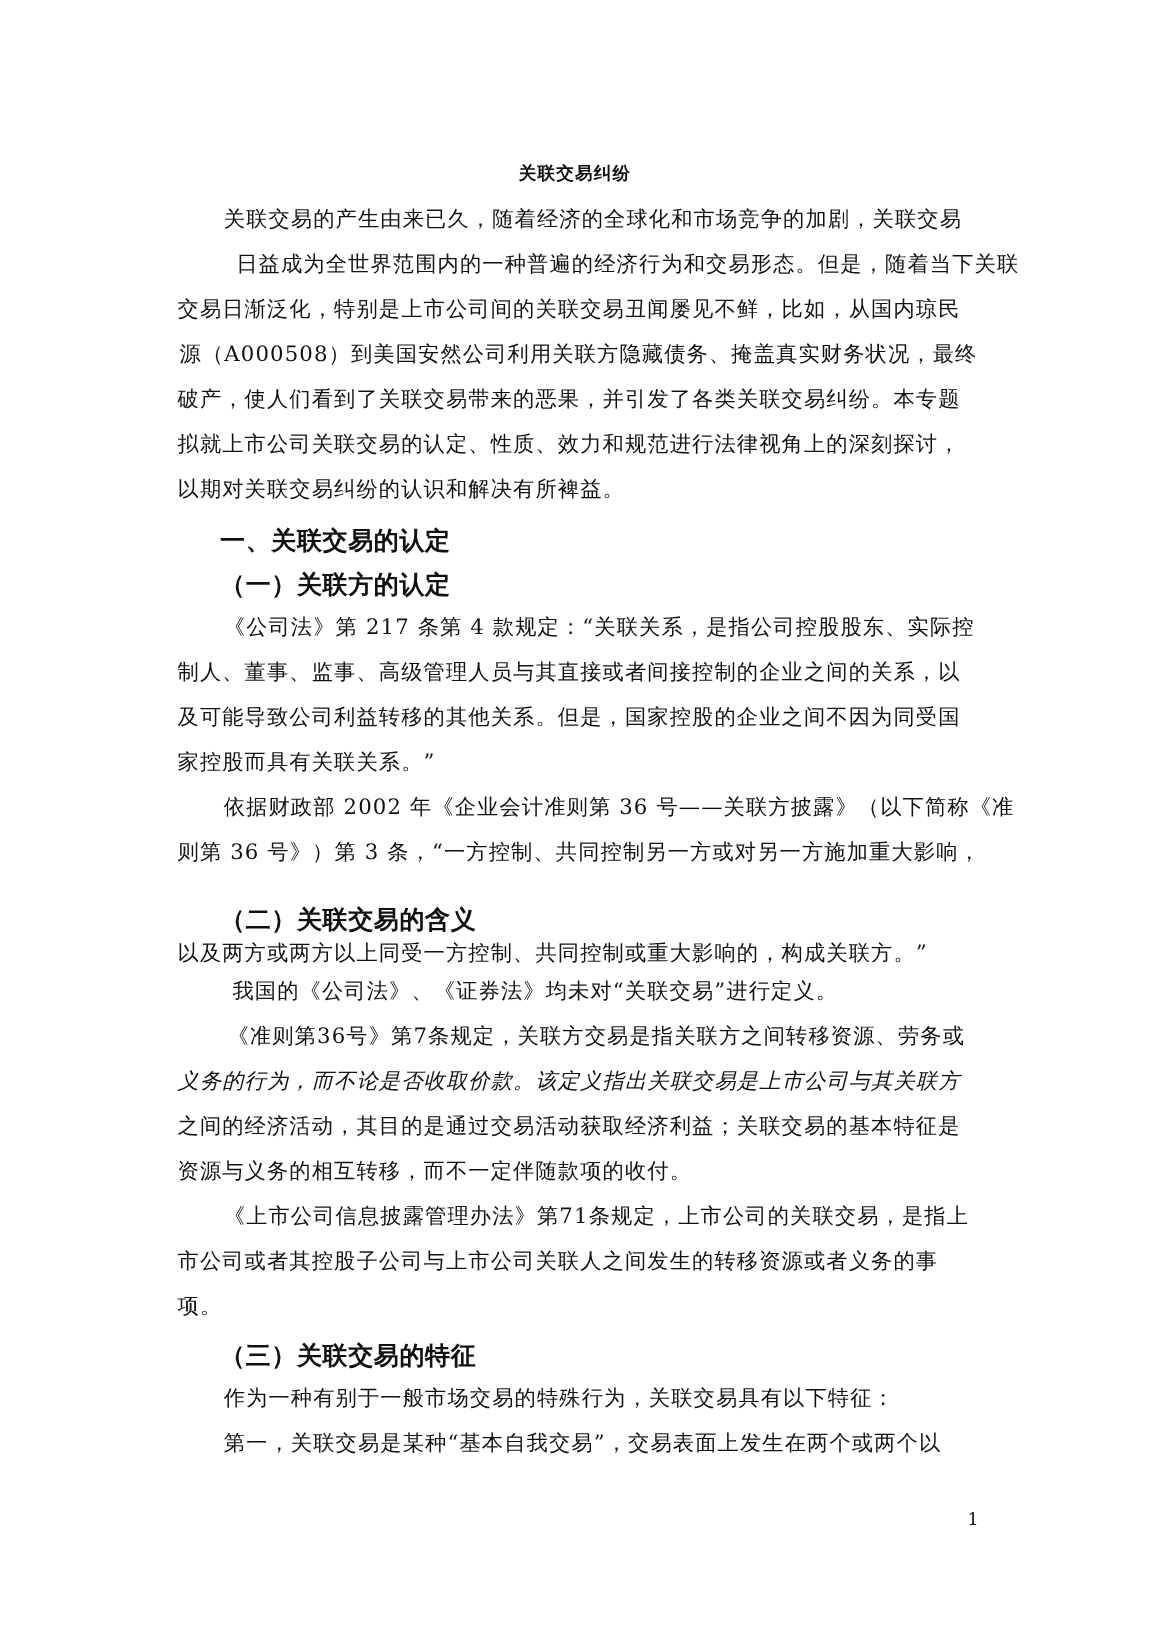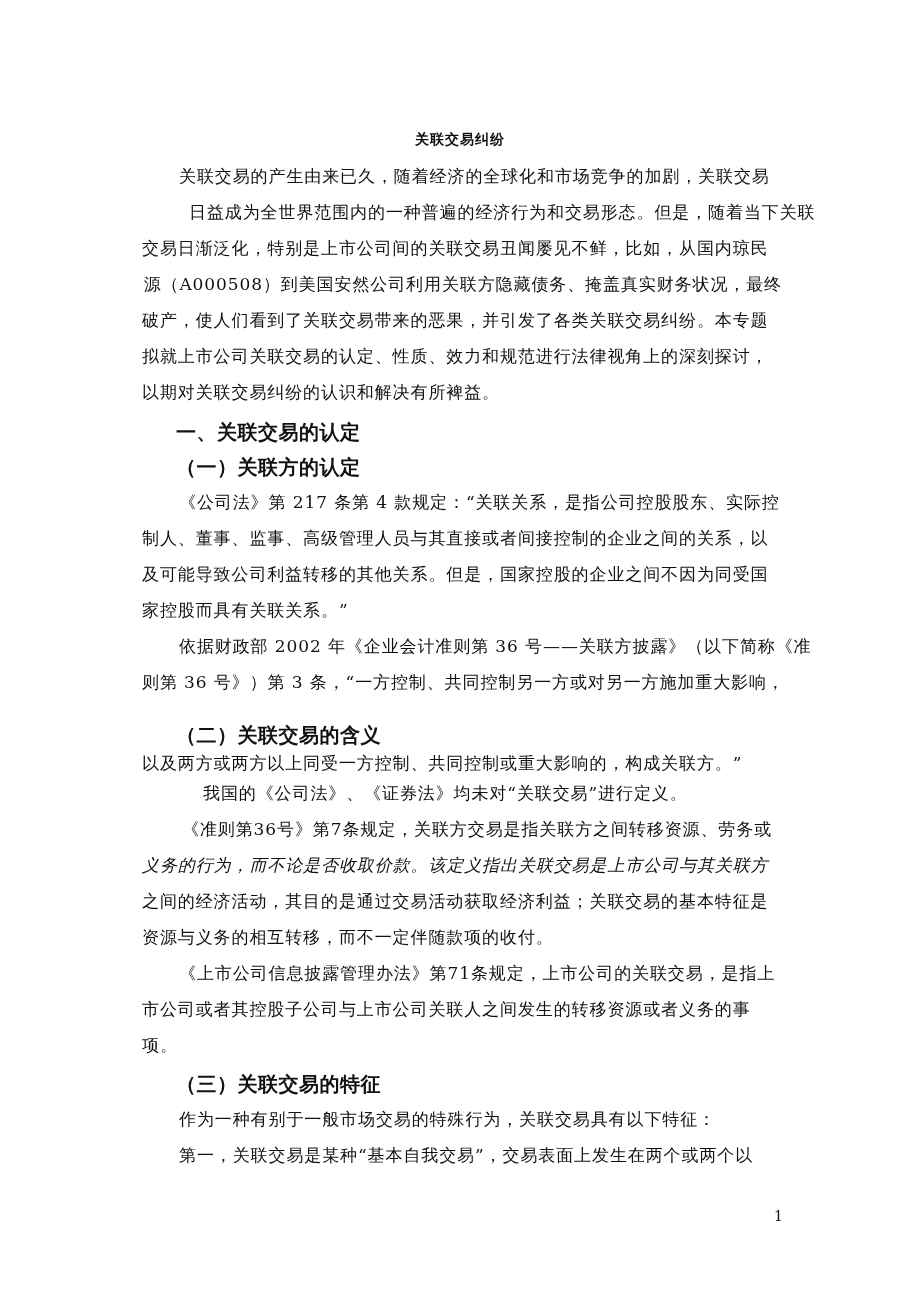--- a/index.html
+++ b/index.html
@@ -36,21 +36,21 @@
     .line {
       position: absolute;
       left: 142px;
       width: 640px;
       white-space: nowrap;
       font-size: 17px;
       line-height: 24px;
       letter-spacing: 0.9px;
     }
     .line.indent { left: 179px; }
-    .line.indent-sm { left: 186px; margin-left: 17px; }
+    .line.indent-sm { left: 186px; }
     .line.indent-md { left: 182px; }
     .heading {
       position: absolute;
       white-space: nowrap;
       font-family: "DejaVu Sans", "Liberation Sans", sans-serif;
       font-weight: bold;
       font-size: 20px;
       line-height: 24px;
       letter-spacing: 0.5px;
     }

